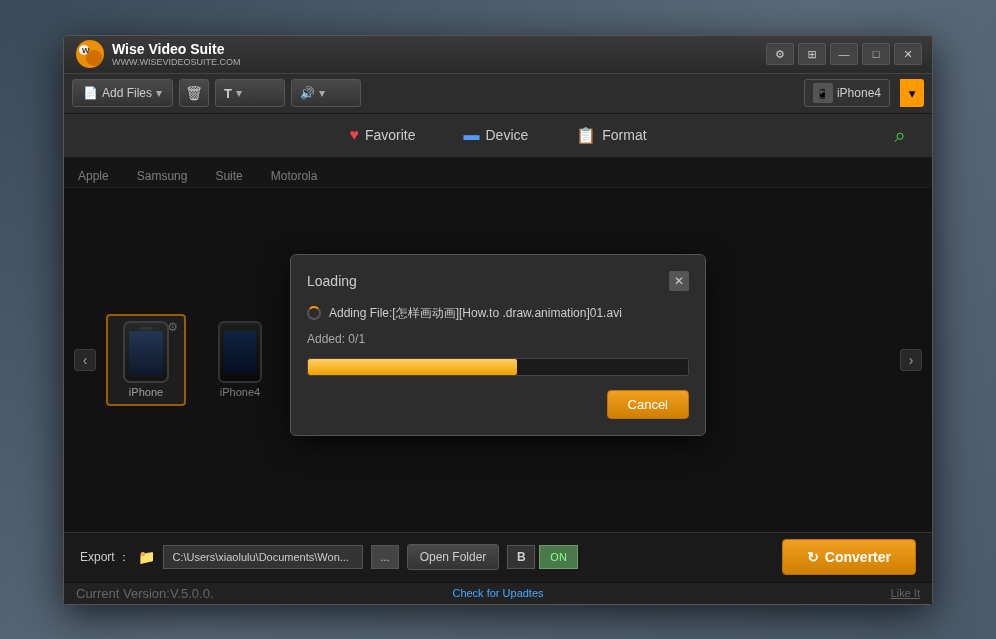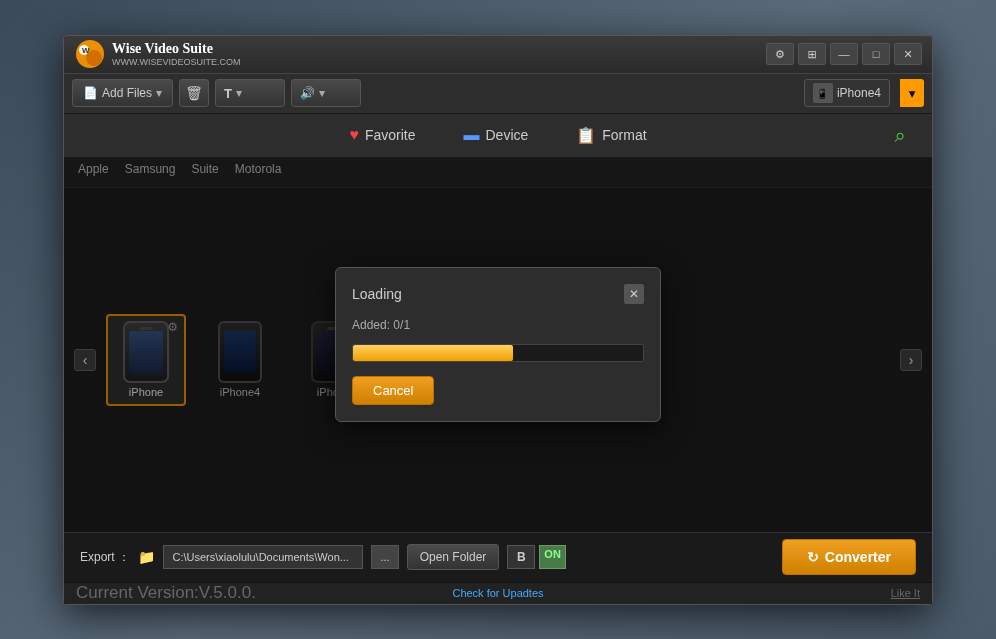--- a/index.html
+++ b/index.html
@@ -50,21 +50,20 @@
     }
     .title-text {
       display: flex;
       flex-direction: column;
     }
     .title-main {
       color: #fff;
       font-size: 14px;
       font-weight: bold;
       line-height: 1.2;
-      font-family: Liberation Serif, serif;
     }
     .title-sub {
       color: #aaa;
       font-size: 9px;
     }
     .title-controls {
       display: flex;
       gap: 4px;
     }
     .title-btn {
@@ -208,23 +207,23 @@
       background: #1e1e1e;
       display: flex;
       flex-direction: column;
       overflow: hidden;
       position: relative;
     }
     .device-tabs {
       background: #252525;
       height: 30px;
       display: flex;
-      align-items: flex-start;
+      align-items: flex-end;
       padding: 0 12px;
-      gap: 12px;
+      gap: 24px;
       border-bottom: 1px solid #333;
     }
     .device-tab {
       color: #ccc;
       font-size: 12px;
       cursor: pointer;
       padding: 4px 2px;
     }
     .device-gallery {
       flex: 1;
@@ -348,25 +347,26 @@
       display: flex;
       align-items: center;
       justify-content: center;
       font-size: 12px;
       font-weight: bold;
     }
     .toggle-on {
       background: #4a7a4a;
       border: 1px solid #6a9a6a;
       color: #8f8;
-      padding: 2px 4px;
+      padding: 2px 10px;
       font-size: 11px;
-      font-weight: bold;
+      font-weight: normal;
       height: 24px;
       display: flex;
+      align-items: center;
     }
     .convert-btn {
       background: linear-gradient(180deg, #f0a020 0%, #d08000 100%);
       border: 1px solid #c07000;
       color: #fff;
       padding: 0 24px;
       height: 36px;
       cursor: pointer;
       font-size: 14px;
       font-weight: bold;
@@ -377,39 +377,39 @@
       margin-left: auto;
     }
     .status-bar {
       background: #222;
       height: 22px;
       display: flex;
       align-items: center;
       padding: 0 12px;
       border-top: 1px solid #111;
     }
-    .status-left { color: #666; font-size: 17px; flex: 1; }
+    .status-left { color: #666; font-size: 13px; flex: 1; }
     .status-center { color: #4af; font-size: 11px; flex: 1; text-align: center; cursor: pointer; }
     .status-right { color: #666; font-size: 11px; flex: 1; text-align: right; text-decoration: underline; }
 
     
     .overlay {
       position: absolute;
       top: 0; left: 0; right: 0; bottom: 0;
       background: rgba(0,0,0,0.4);
       display: flex;
       align-items: center;
       justify-content: center;
       z-index: 100;
     }
     .dialog {
       background: #2d2d2d;
       border: 1px solid #555;
       border-radius: 6px;
-      width: 326px;
+      width: 416px;
       padding: 16px;
       box-shadow: 0 8px 30px rgba(0,0,0,0.7);
     }
     .dialog-header {
       display: flex;
       align-items: center;
       justify-content: space-between;
       margin-bottom: 14px;
     }
     .dialog-title { color: #ccc; font-size: 14px; }
@@ -457,21 +457,21 @@
       overflow: hidden;
       margin-bottom: 14px;
     }
     .progress-bar-fill {
       height: 100%;
       background: linear-gradient(180deg, #ffd060 0%, #f0a000 100%);
       border-radius: 2px;
     }
     .dialog-actions {
       display: flex;
-      justify-content: flex-start;
+      justify-content: flex-end;
     }
     .cancel-btn {
       background: linear-gradient(180deg, #f0a020 0%, #d08000 100%);
       border: 1px solid #c07000;
       color: #fff;
       padding: 6px 20px;
       cursor: pointer;
       font-size: 13px;
       border-radius: 4px;
     }
@@ -699,20 +699,24 @@
         </div>
         <div class="gallery-arrow">›</div>
       </div>
 
       <div class="overlay">
         <div class="dialog">
           <div class="dialog-header">
             <span class="dialog-title">Loading</span>
             <button class="dialog-close">✕</button>
           </div>
+          <div class="dialog-message">
+            <div class="spinner"></div>
+            <span>Adding File:[怎样画动画][How.to .draw.animation]01.avi</span>
+          </div>
           <div class="dialog-added">Added: 0/1</div>
           <div class="progress-bar-bg">
             <div class="progress-bar-fill" style="width: 55%;"></div>
           </div>
           <div class="dialog-actions">
             <button class="cancel-btn">Cancel</button>
           </div>
         </div>
       </div>
     </div>

